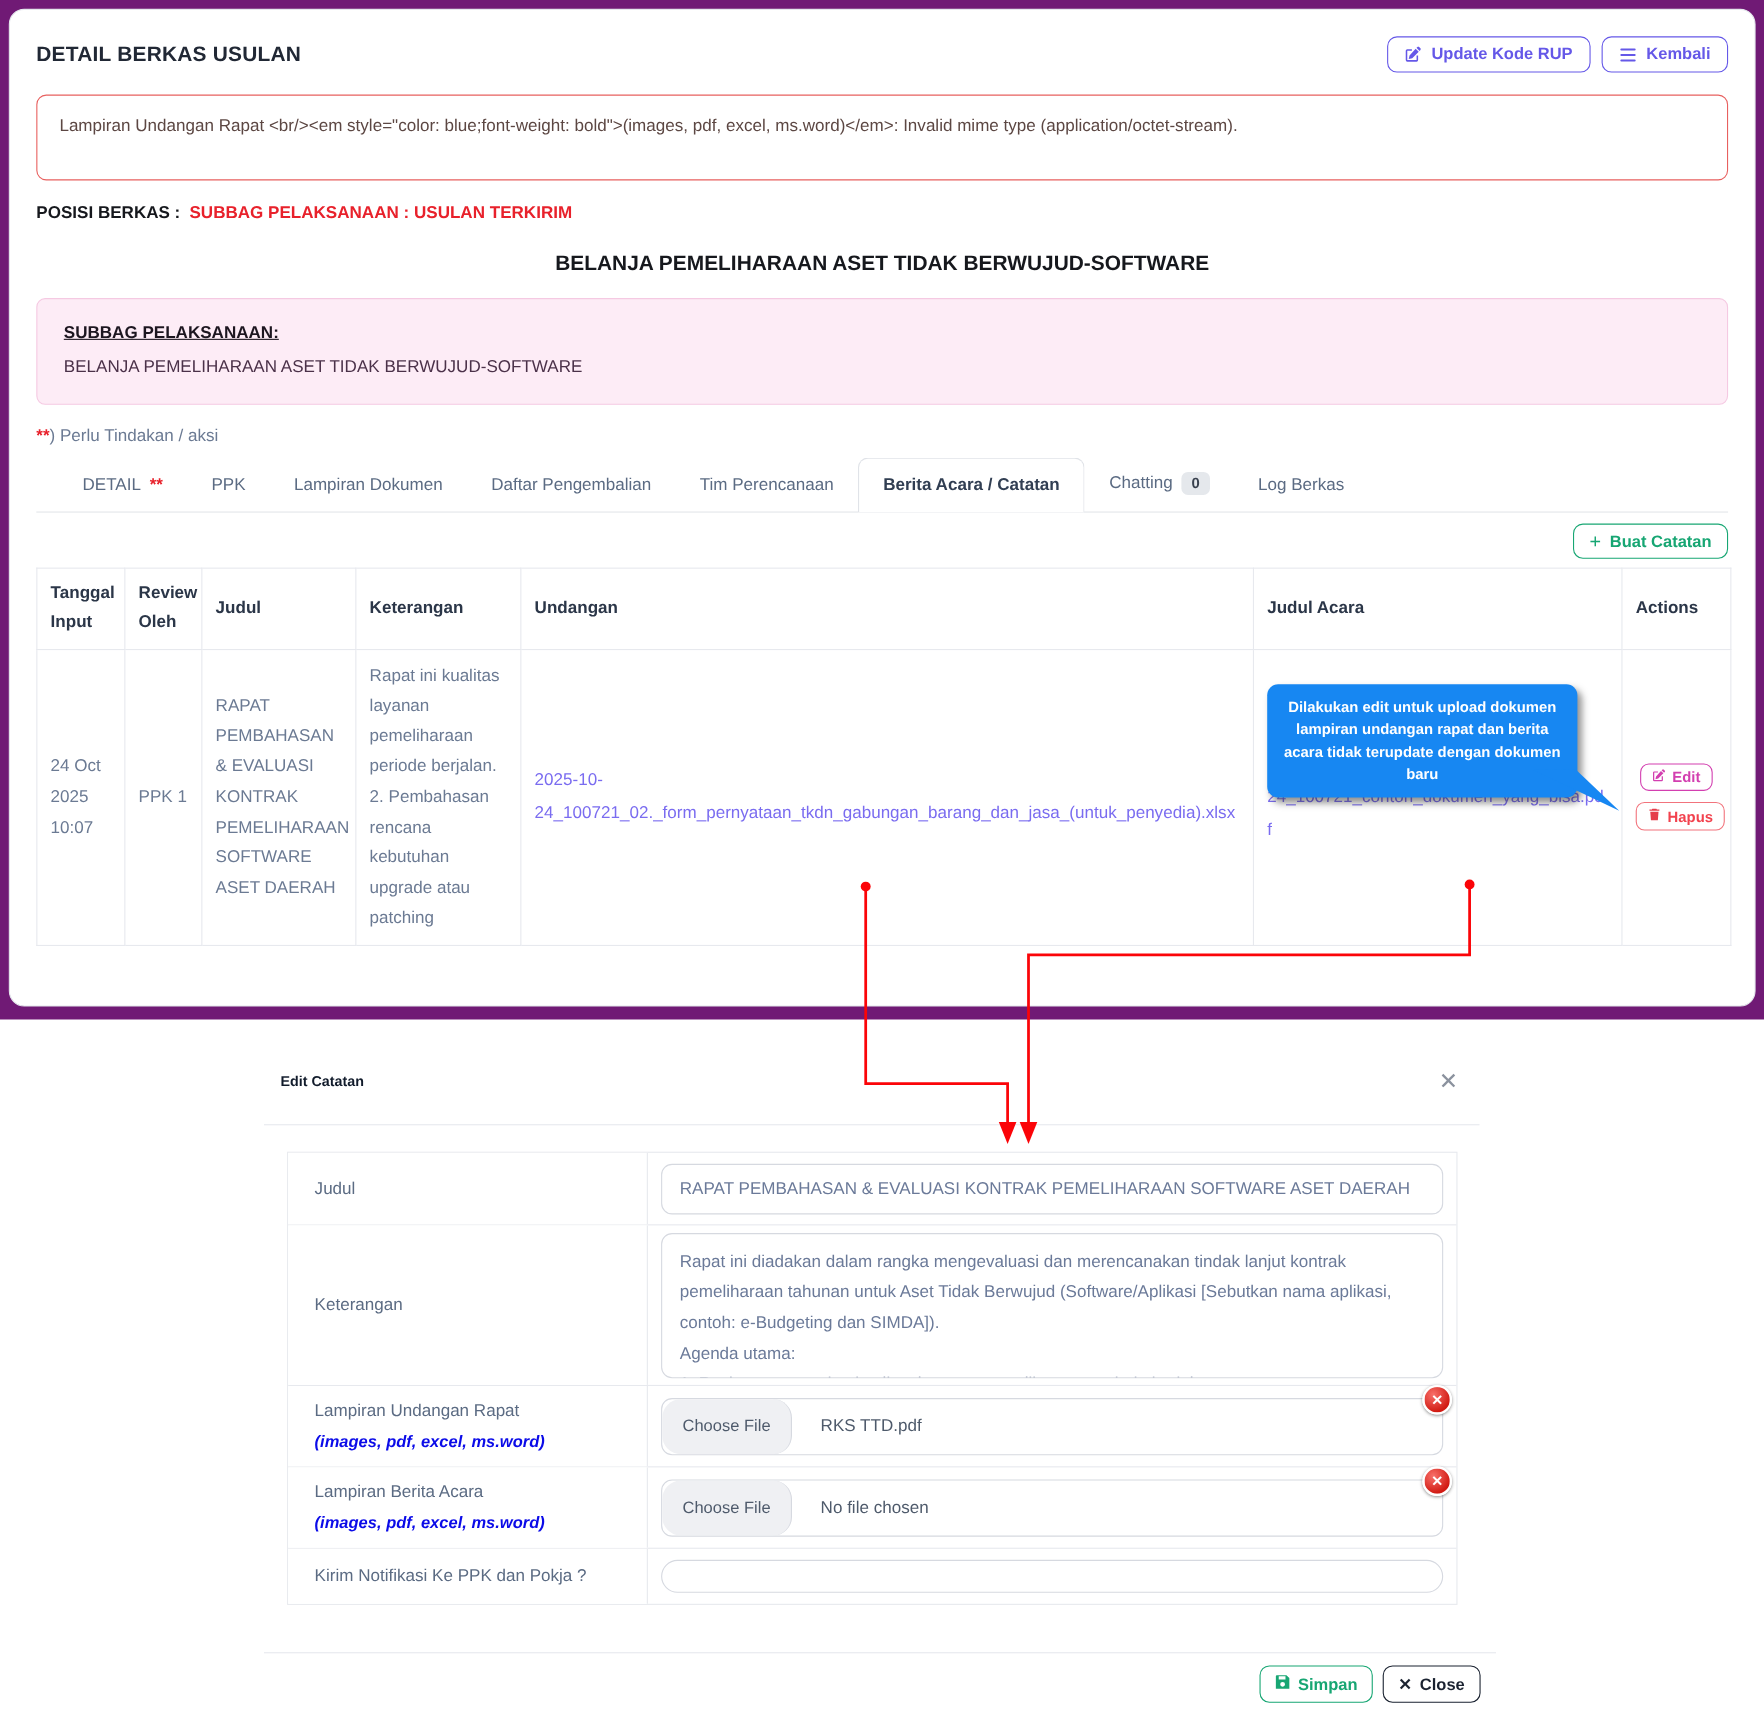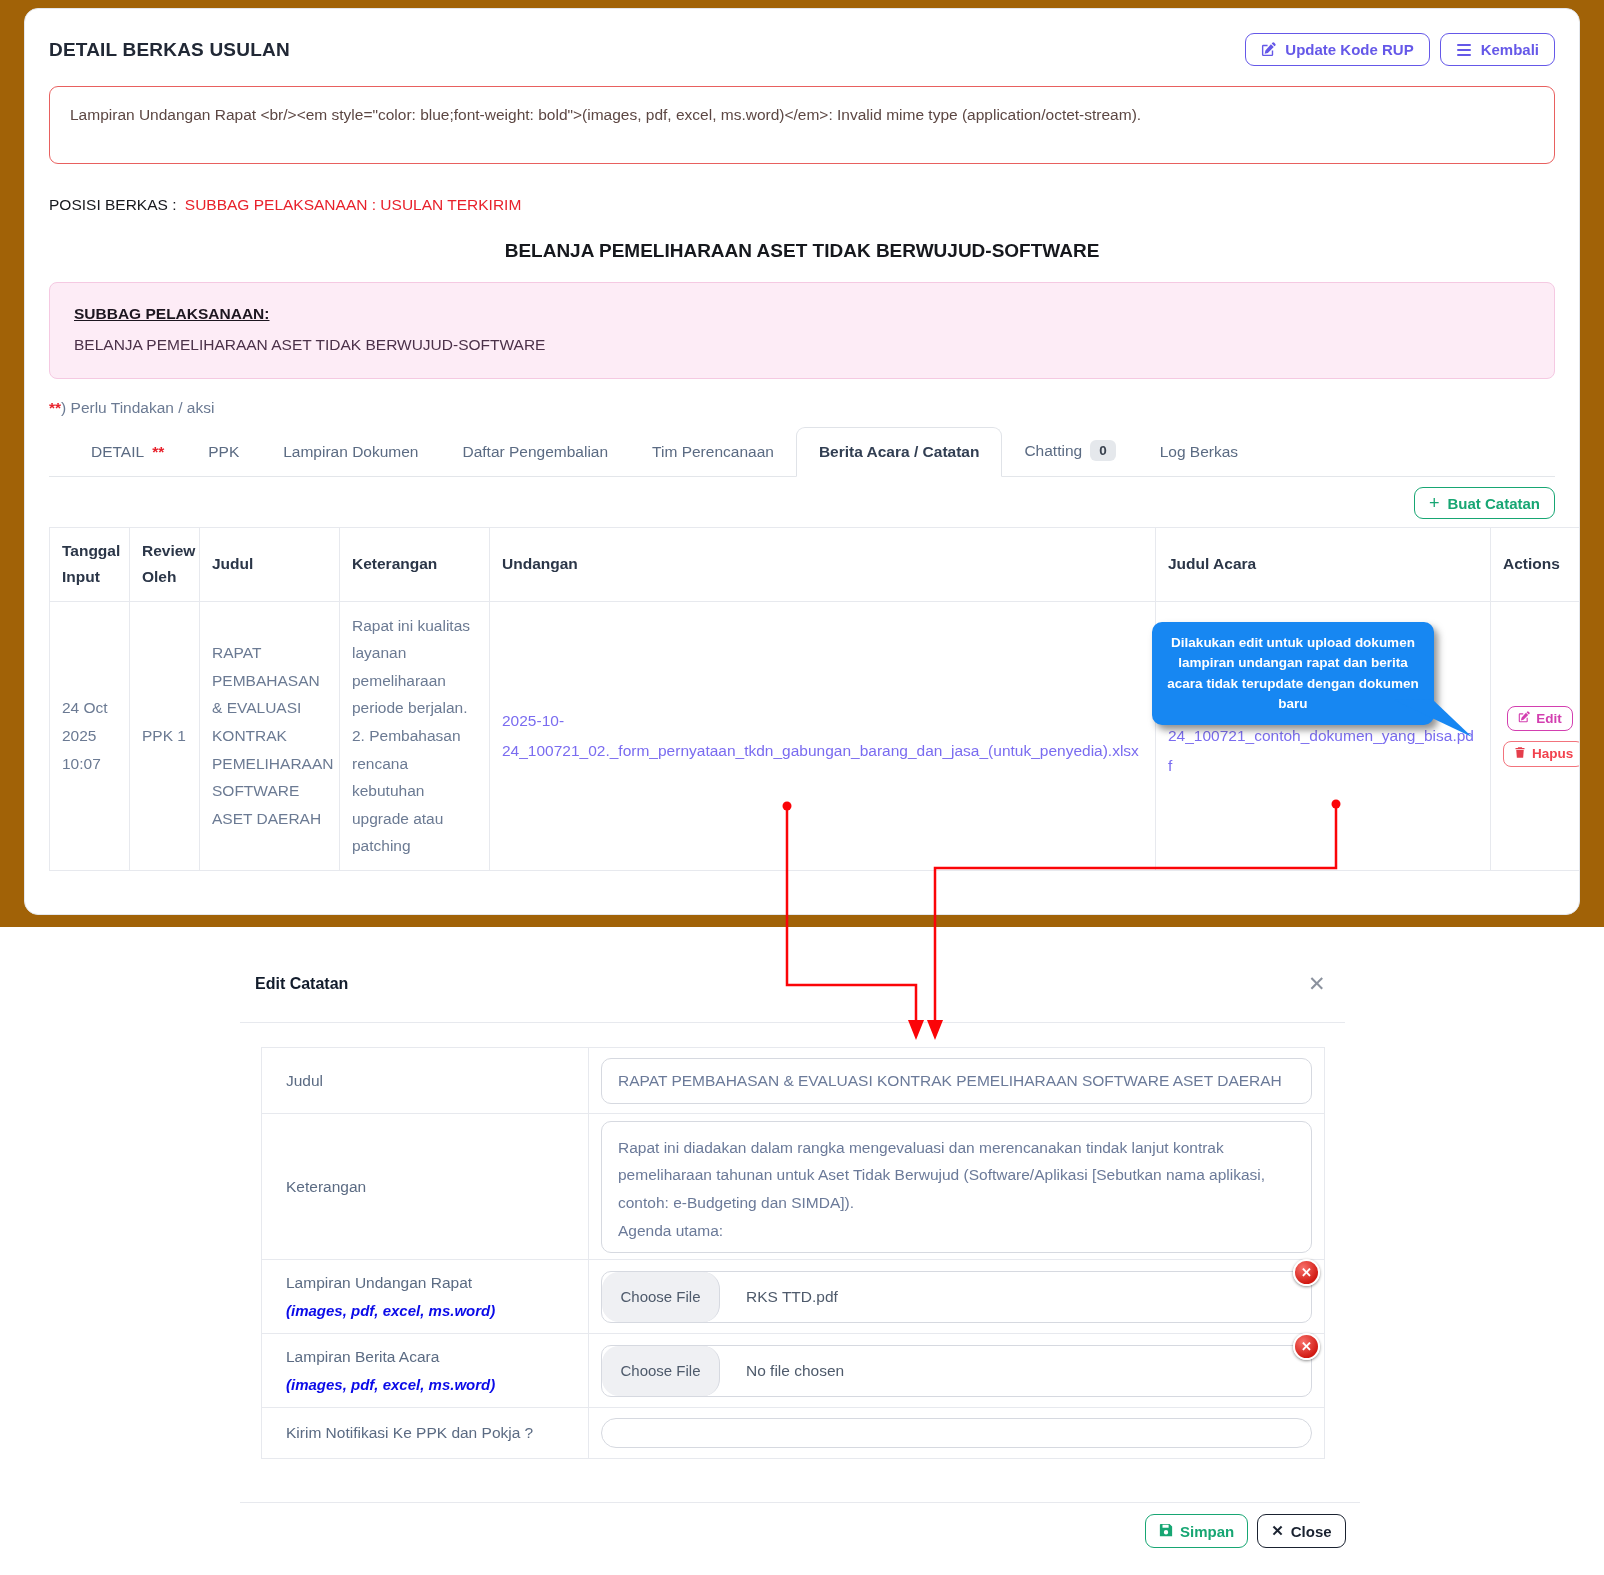--- a/index.html
+++ b/index.html
@@ -1,31 +1,31 @@
 <!DOCTYPE html>
 <html><head>
 <meta charset="utf-8">
 <style>
   * { box-sizing: border-box; margin: 0; padding: 0; }
   html,body { width: 1604px; height: 1575px; overflow: hidden; }
   body { font-family: "Liberation Sans", sans-serif; background: #ffffff; position: relative; }
 
   
-  .top-bg { background: #a16207; padding: 8px 24px 12px; }
+  .top-bg { background: #701a75; padding: 8px 8px 12px; }
   .card { background: #fff; border: 1px solid #e4e7ec; border-radius: 14px; height: 907px; padding: 24px 24px 6px; position: relative; overflow: hidden; }
 
   .card-header { display: flex; justify-content: space-between; align-items: center; }
   .page-title { font-size: 19px; font-weight: bold; color: #212835; letter-spacing: .2px; }
   .header-buttons { display: flex; gap: 10px; }
   .btn-outline-primary { display: inline-flex; align-items: center; gap: 9px; border: 1.6px solid #6558e8; color: #6558e8; border-radius: 9px; padding: 7px 15px; font-size: 15px; font-weight: bold; background: #fff; cursor: pointer; font-family: inherit; }
   .btn-outline-primary svg { display: block; }
 
   .alert-danger { margin-top: 20px; border: 1px solid #e8605f; border-radius: 9px; padding: 19px 20px; font-size: 15.5px; color: #5c4743; height: 78px; overflow: hidden; }
 
-  .posisi { margin-top: 32px; font-size: 15.5px; font-weight: normal; color: #16181d; }
+  .posisi { margin-top: 21px; font-size: 15.5px; font-weight: bold; color: #16181d; }
   .posisi .value { color: #e8212b; margin-left: 4px; }
 
   .h-org { text-align: center; font-size: 19px; font-weight: bold; margin-top: 12px; color: #16181d; }
   .h-package { text-align: center; font-size: 19px; font-weight: bold; margin-top: 26px; color: #16181d; }
 
   .infobox { margin-top: 20px; background: #fdecf6; border: 1px solid #f5c9e2; border-radius: 8px; padding: 22px 24px; height: 97px; }
   .infobox-title { font-size: 15.5px; font-weight: bold; text-decoration: underline; color: #1d1620; display: inline-block; }
   .infobox-body { margin-top: 13px; font-size: 15.5px; color: #4b3149; }
 
   .action-note { margin-top: 20px; font-size: 15.5px; color: #6b7a93; }
@@ -55,21 +55,21 @@
   .btn-hapus { border: 1.5px solid #f2737c; color: #f2424e; margin-top: 9px; }
 
   
   .tooltip-bubble { position: absolute; left: 1152px; top: 622px; width: 282px; background: #1787f2; color: #fff; font-size: 13.5px; font-weight: bold; text-align: center; border-radius: 10px; padding: 11px 13px; line-height: 1.5; box-shadow: 4px 5px 7px rgba(40,40,40,.5); z-index: 30; }
 
   
   .overlay { position: absolute; left: 0; top: 0; width: 1604px; height: 1575px; z-index: 40; pointer-events: none; }
 
   
   .modal-region { position: relative; background: #fff; height: 648px; }
-  .modal-title { position: absolute; left: 255px; top: 48px; font-size: 16px; font-weight: bold; color: #111b2b; }
+  .modal-title { position: absolute; left: 255px; top: 48px; font-size: 13px; font-weight: bold; color: #111b2b; }
   .modal-close { position: absolute; left: 1308px; top: 46px; font-size: 21px; color: #8b929e; cursor: pointer; line-height: 1; }
   .m-divider-top { position: absolute; left: 240px; top: 95px; width: 1105px; border-top: 1px solid #e7e9ee; }
   .m-divider-bottom { position: absolute; left: 240px; top: 575px; width: 1120px; border-top: 1px solid #e7e9ee; }
 
   .m-form { position: absolute; left: 261px; top: 120px; width: 1064px; border: 1px solid #e7e9ee; background: #fff; }
   .frow { display: flex; border-bottom: 1px solid #e7e9ee; }
   .frow:last-child { border-bottom: none; }
   .flabel { width: 327px; padding-left: 24px; display: flex; flex-direction: column; justify-content: center; border-right: 1px solid #e7e9ee; font-size: 15.5px; color: #5b6b83; background: #fff; }
   .ffield { flex: 1; padding: 10px 12px; display: flex; align-items: center; position: relative; }
   .r-judul { height: 66px; }

